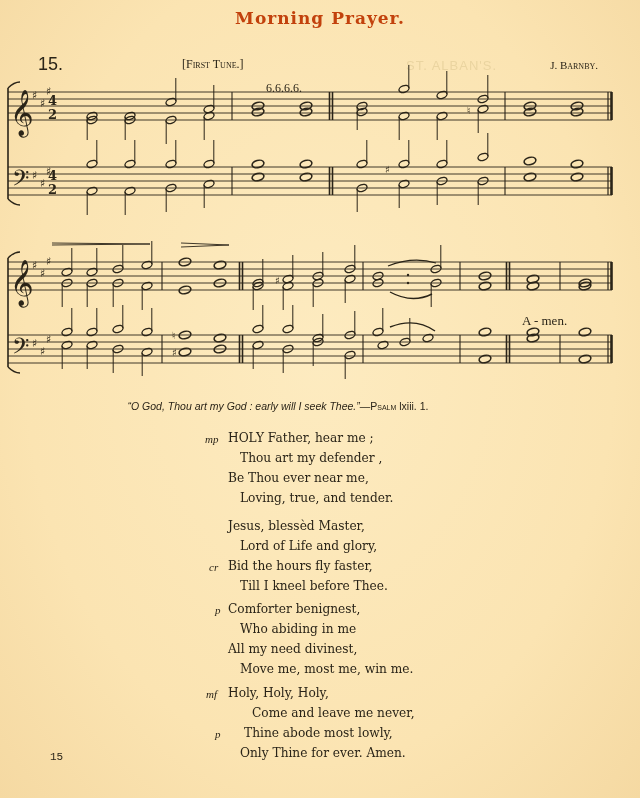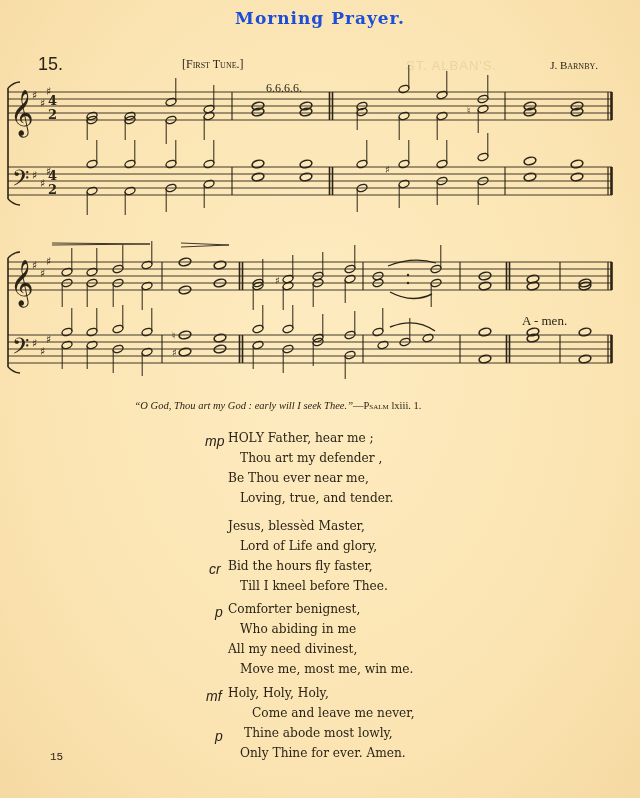--- a/index.html
+++ b/index.html
@@ -7,21 +7,21 @@
     width: 640px; height: 798px; overflow: hidden;
     background: #fbe6b6;
     background-image: radial-gradient(ellipse at 50% 45%, #fdebc0 0%, #fbe4b2 65%, #f5d9a2 100%);
     color: #2a2418;
     font-family: "Liberation Serif", "DejaVu Serif", serif;
     position: relative;
   }
   .page-header {
     position: absolute; left: 0; top: 8px; width: 640px; text-align: center;
     font-family: "DejaVu Serif", serif; font-weight: bold; font-size: 17px;
-    letter-spacing: 1px; color: #1d4ed8;
+    letter-spacing: 1px; color: #c2410c;
   }
   .hymn-heading {
     position: absolute; left: 38px; top: 54px; width: 560px; height: 22px;
   }
   .hymn-number {
     position: absolute; left: 0; top: 0;
     font-family: "Liberation Sans", sans-serif; font-size: 18px; font-weight: normal; color: #2a2418;
   }
   .hymn-title {
     position: absolute; left: 26px; top: 1px;
@@ -43,31 +43,31 @@
     position: absolute; left: 370px; top: 58px; font-family: "Liberation Sans", sans-serif;
     font-size: 13px; color: #ead4a0; letter-spacing: 1px; margin-left: 36px;
   }
   svg.score { position: absolute; left: 0; top: 0; }
   .amen-lyric {
     position: absolute; left: 522px; top: 313px;
     font-family: "Liberation Serif", serif; font-size: 13px; text-align: right;
   }
   .epigraph {
     position: absolute; left: 0; top: 400px; width: 556px; text-align: center;
-    font-family: Liberation Serif, serif; font-size: 10.5px;
+    font-family: Liberation Sans, sans-serif; font-size: 10.5px;
   }
   .epigraph .quote { font-style: italic; }
   .epigraph .source { font-variant: small-caps; }
   .verses { position: absolute; left: 0; top: 0; }
   .verse-line {
     position: absolute; font-family: "DejaVu Serif", serif; font-size: 12.2px; white-space: nowrap;
     color: #2a2418;
   }
   .dyn {
-    position: absolute; font-family: Liberation Sans, sans-serif; font-style: italic; font-size: 14px;
+    position: absolute; font-family: Liberation Serif, serif; font-style: italic; font-size: 11px;
     white-space: nowrap;
   }
   .page-number {
     position: absolute; left: 50px; top: 751px;
     font-family: "Liberation Mono", monospace; font-size: 11px; text-align: center;
   }
 </style>
 </head>
 <body>
 

